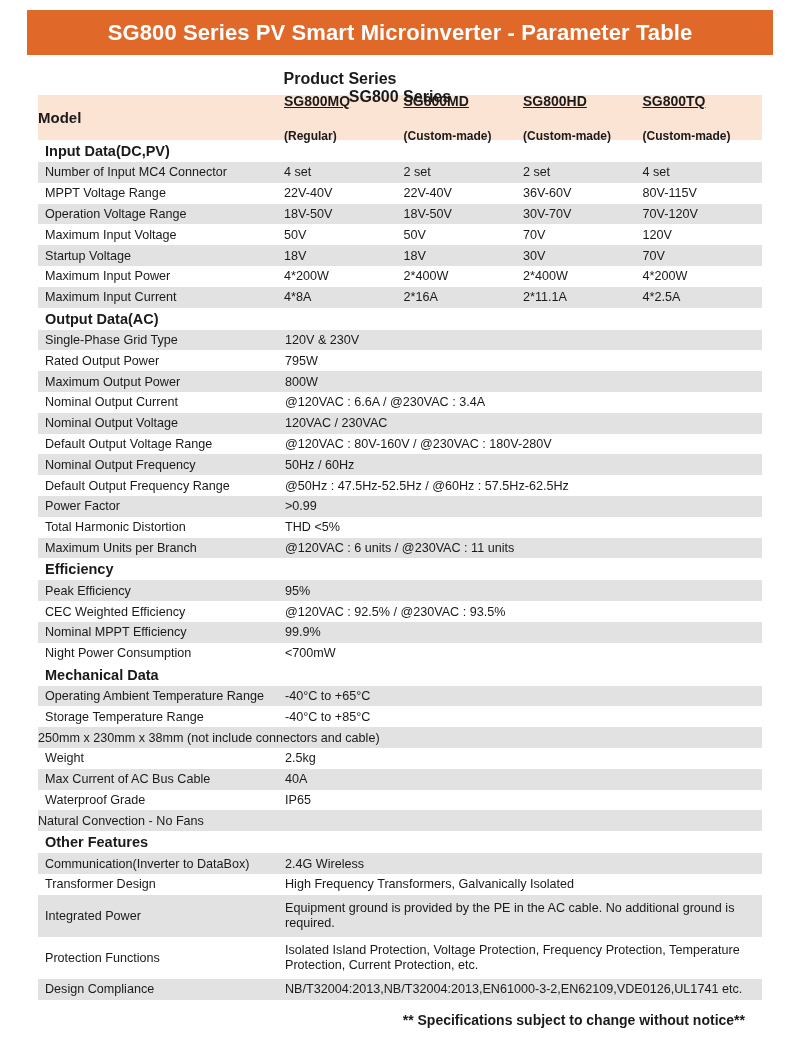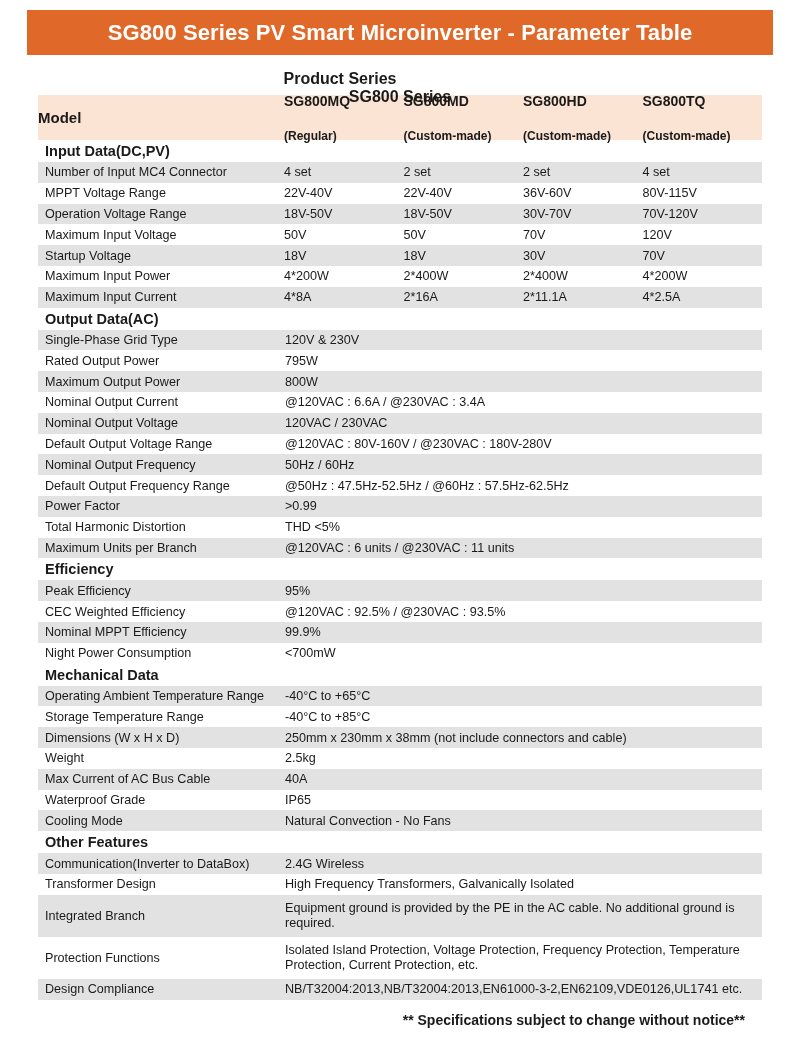--- a/index.html
+++ b/index.html
@@ -12,21 +12,21 @@
   .row { display:flex; align-items:center; height:20.8px; font-size:12.6px; }
   .row.grey { background:#e2e2e2; }
   .row .label { width:247px; padding-left:7px; box-sizing:border-box; white-space:nowrap; }
   .row .val { flex:1; white-space:nowrap; }
   .row .c { width:120px; white-space:nowrap; }
   .series-row { height:25px; display:flex; align-items:center; font-weight:bold; font-size:16px;flex-direction:column; }
   .series-row .label { width:247px; padding-left:7px; box-sizing:border-box; }
   .model-row { height:45px; background:#fbe4d4; display:flex; align-items:center; font-weight:bold; }
   .model-row .label { width:247px; box-sizing:border-box; font-size:15px; }
   .model-cell { width:120px; display:flex; flex-direction:column; }
-  .model-cell .m { font-size:14px; }
+  .model-cell .m { font-size:14px;text-decoration:underline; }
   .model-cell .s { font-size:12px; margin-top:20px; }
   .section { height:22px; display:flex; align-items:center; font-weight:bold; font-size:14.5px; padding-left:7px; }
   .row.tall { height:42px; }
   .row.tall .val { white-space:normal; line-height:15px; }
   .note { position:absolute; right:55px; top:1012px; font-weight:bold; font-size:14px; }
 </style>
 </head>
 <body>
 
 <div class="banner">
@@ -183,53 +183,51 @@
   <div id="mechanical-rows">
       <div class="row grey">
         <span class="label">Operating Ambient Temperature Range</span>
         <span class="val">-40°C to +65°C</span>
       </div>
       <div class="row">
         <span class="label">Storage Temperature Range</span>
         <span class="val">-40°C to +85°C</span>
       </div>
       <div class="row grey">
-        <span class="label">Dimensions (W x H x D)</span>
         <span class="val">250mm x 230mm x 38mm (not include connectors and cable)</span>
       </div>
       <div class="row">
         <span class="label">Weight</span>
         <span class="val">2.5kg</span>
       </div>
       <div class="row grey">
         <span class="label">Max Current of AC Bus Cable</span>
         <span class="val">40A</span>
       </div>
       <div class="row">
         <span class="label">Waterproof Grade</span>
         <span class="val">IP65</span>
       </div>
       <div class="row grey">
-        <span class="label">Cooling Mode</span>
         <span class="val">Natural Convection - No Fans</span>
       </div>
     </div>
 
   <div class="section">Other Features</div>
   <div id="other-rows">
       <div class="row grey">
         <span class="label">Communication(Inverter to DataBox)</span>
         <span class="val">2.4G Wireless</span>
       </div>
       <div class="row">
         <span class="label">Transformer Design</span>
         <span class="val">High Frequency Transformers, Galvanically Isolated</span>
       </div>
       <div class="row grey tall">
-        <span class="label">Integrated Branch</span>
+        <span class="label">Integrated Power</span>
         <span class="val">Equipment ground is provided by the PE in the AC cable. No additional ground is required.</span>
       </div>
       <div class="row tall">
         <span class="label">Protection Functions</span>
         <span class="val">Isolated Island Protection, Voltage Protection, Frequency Protection, Temperature Protection, Current Protection, etc.</span>
       </div>
       <div class="row grey">
         <span class="label">Design Compliance</span>
         <span class="val">NB/T32004:2013,NB/T32004:2013,EN61000-3-2,EN62109,VDE0126,UL1741 etc.</span>
       </div>

